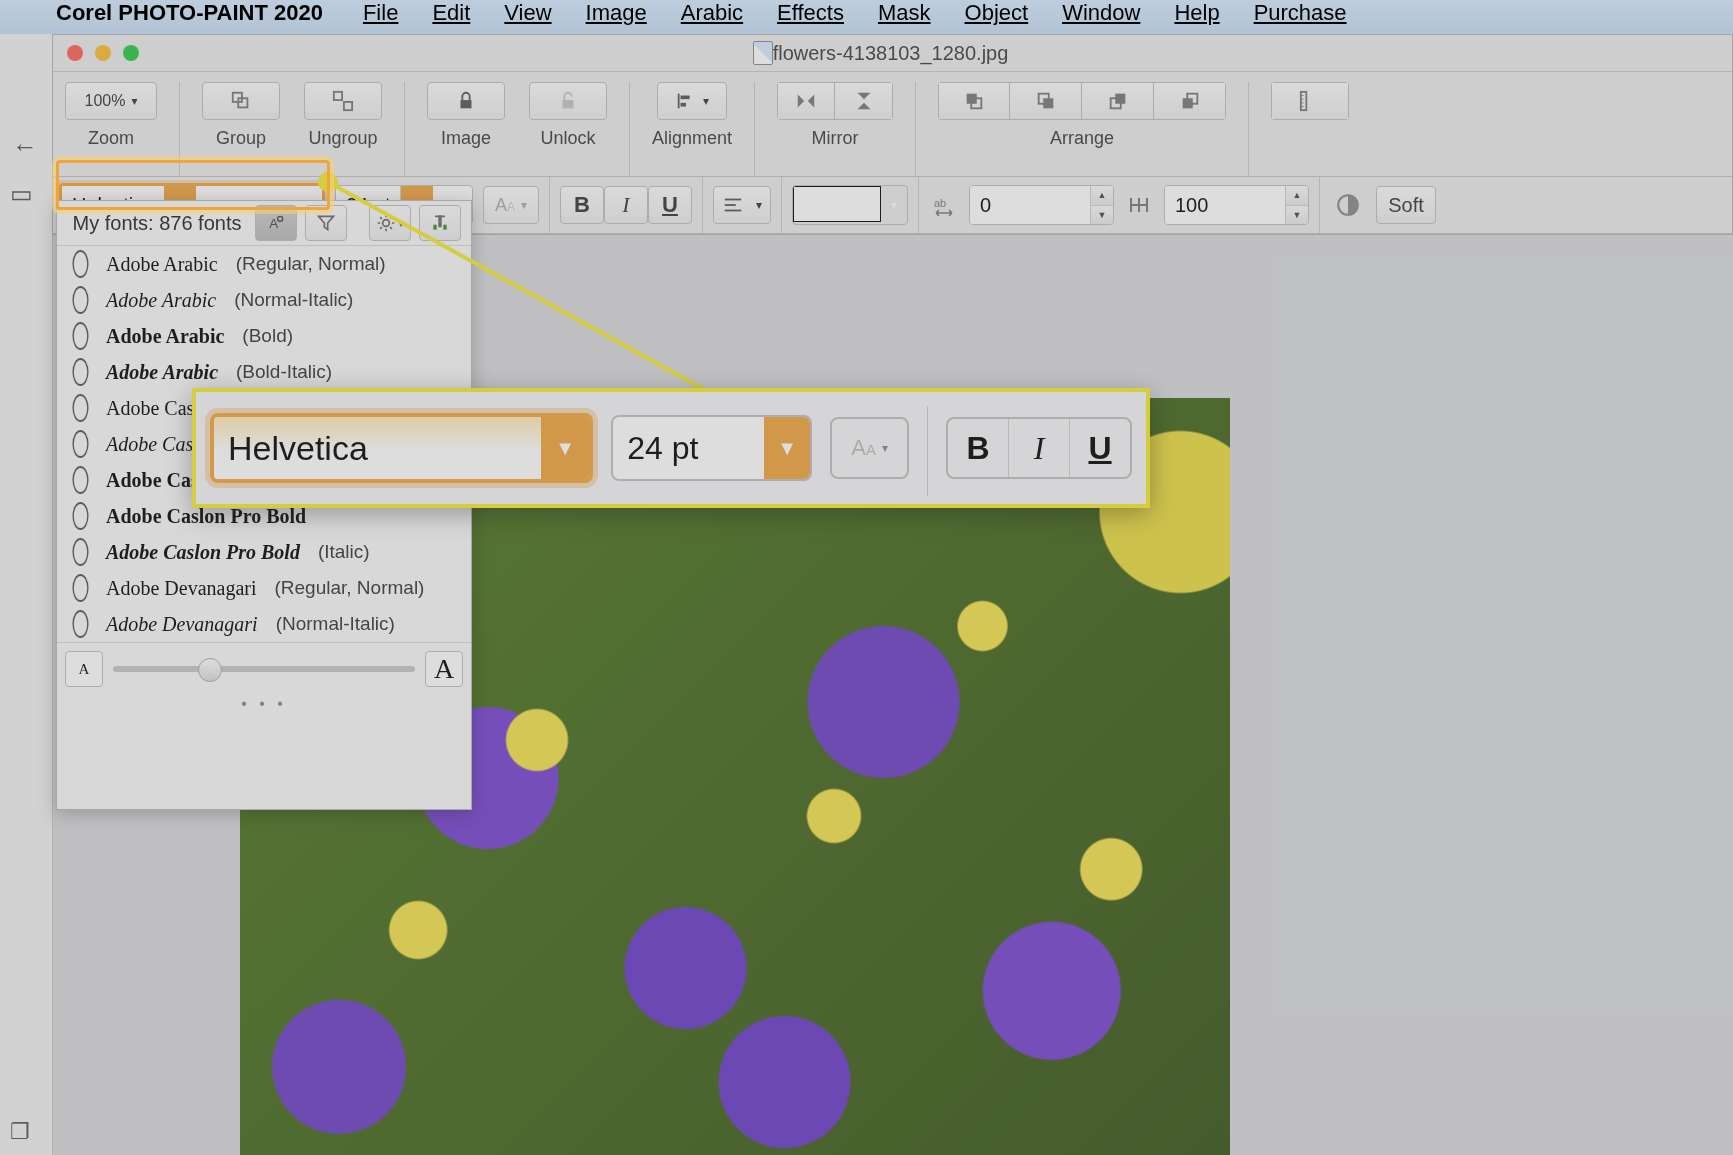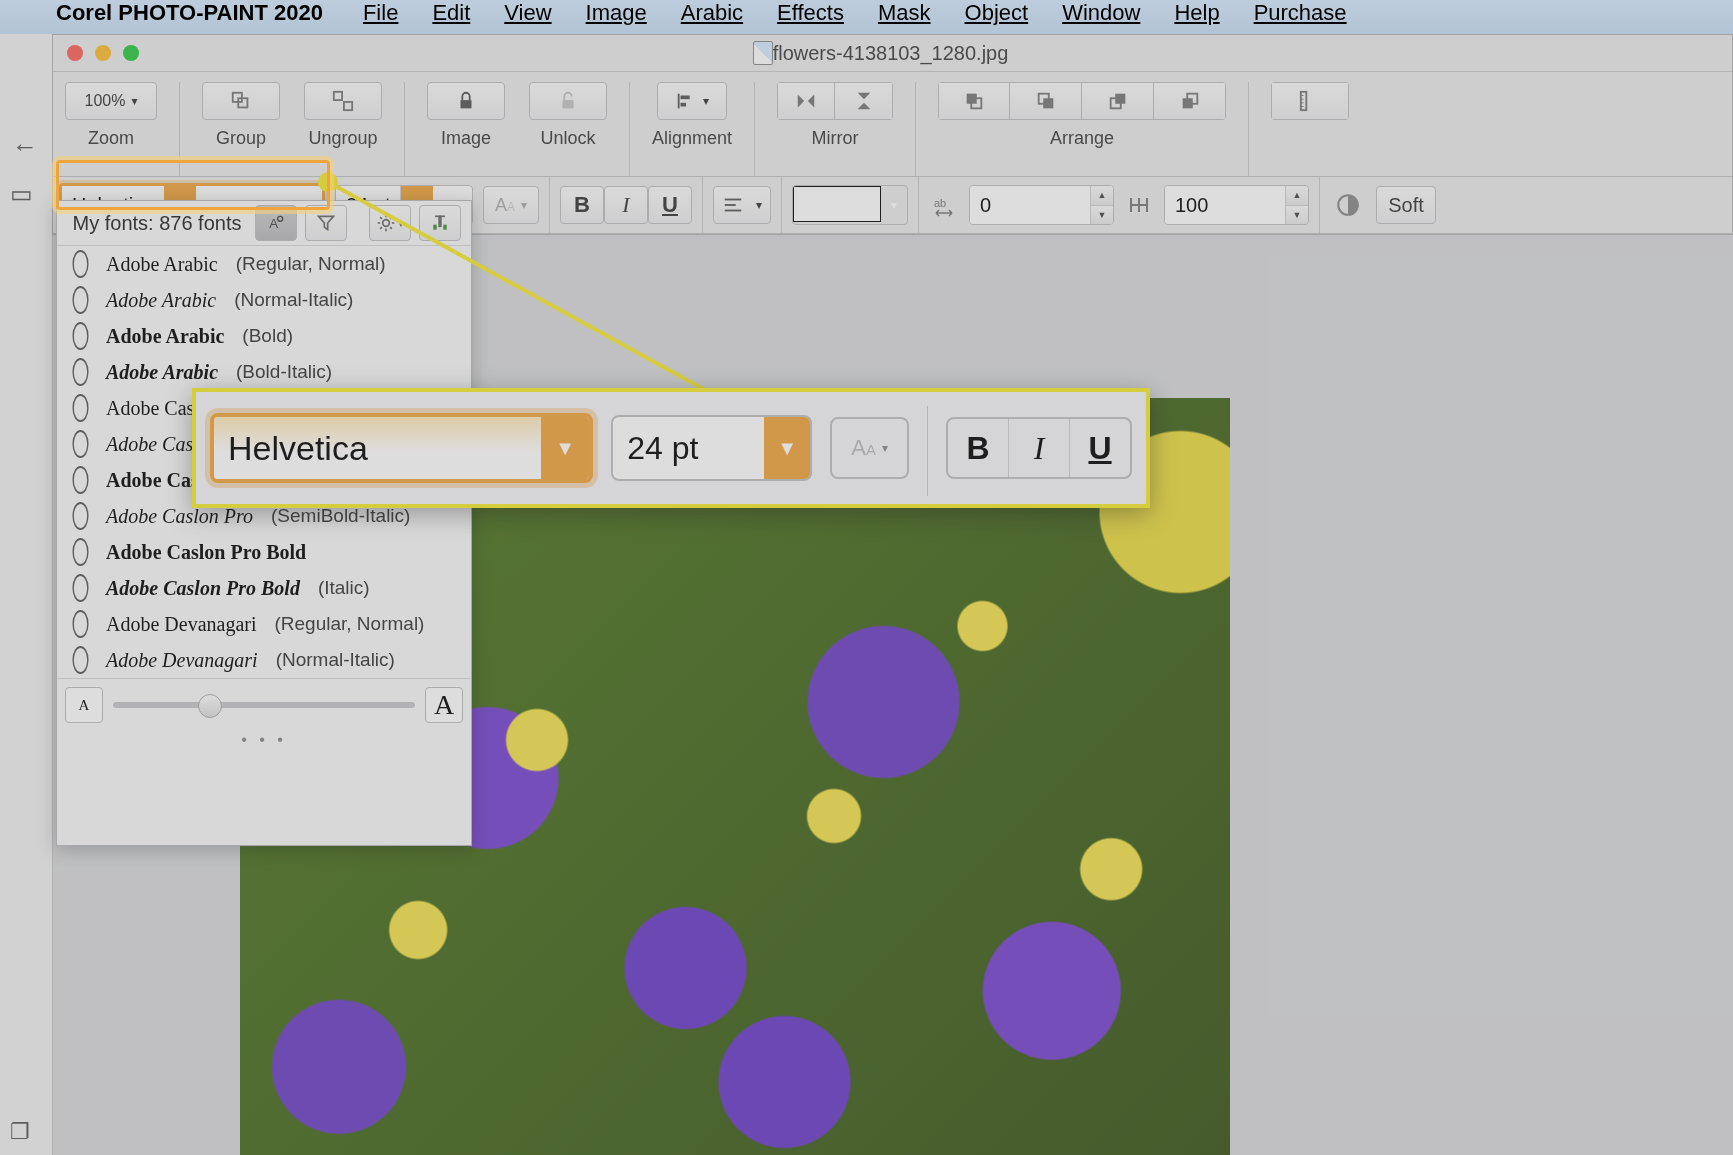--- a/index.html
+++ b/index.html
@@ -674,25 +674,20 @@
         <span class="nm italic">Adobe Caslon</span>
         <span class="attr"></span>
       </div>
       <div class="fp-item">
         <div class="o"></div>
         <span class="nm bold">Adobe Caslo</span>
         <span class="attr"></span>
       </div>
       <div class="fp-item">
         <div class="o"></div>
-        <span class="nm italic">Adobe Caslon Pro</span>
-        <span class="attr">(SemiBold-Italic)</span>
-      </div>
-      <div class="fp-item">
-        <div class="o"></div>
         <span class="nm bold">Adobe Caslon Pro Bold</span>
         <span class="attr"></span>
       </div>
       <div class="fp-item">
         <div class="o"></div>
         <span class="nm bold italic">Adobe Caslon Pro Bold</span>
         <span class="attr">(Italic)</span>
       </div>
       <div class="fp-item">
         <div class="o"></div>

